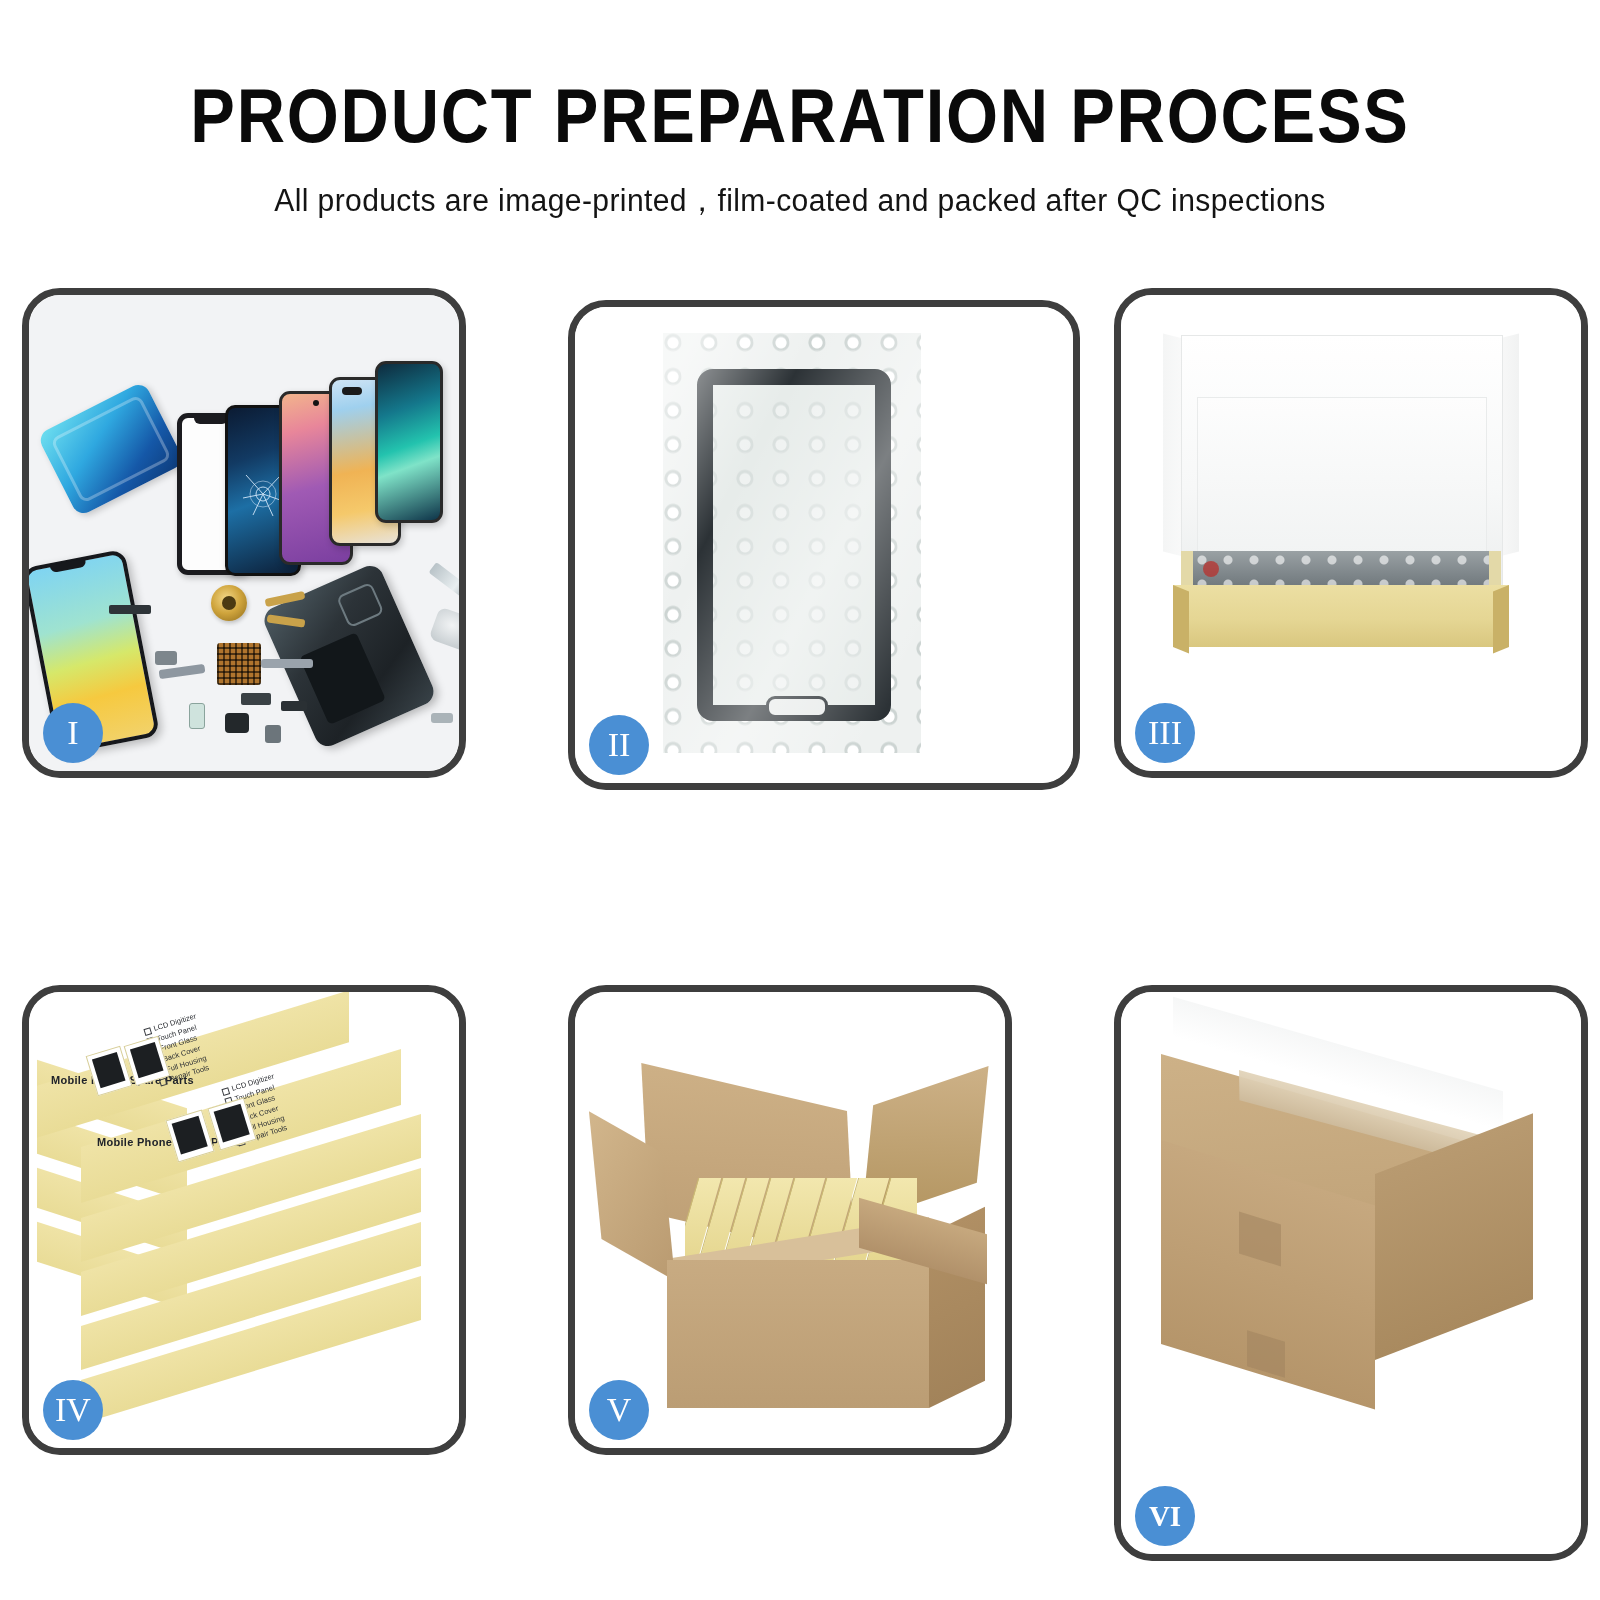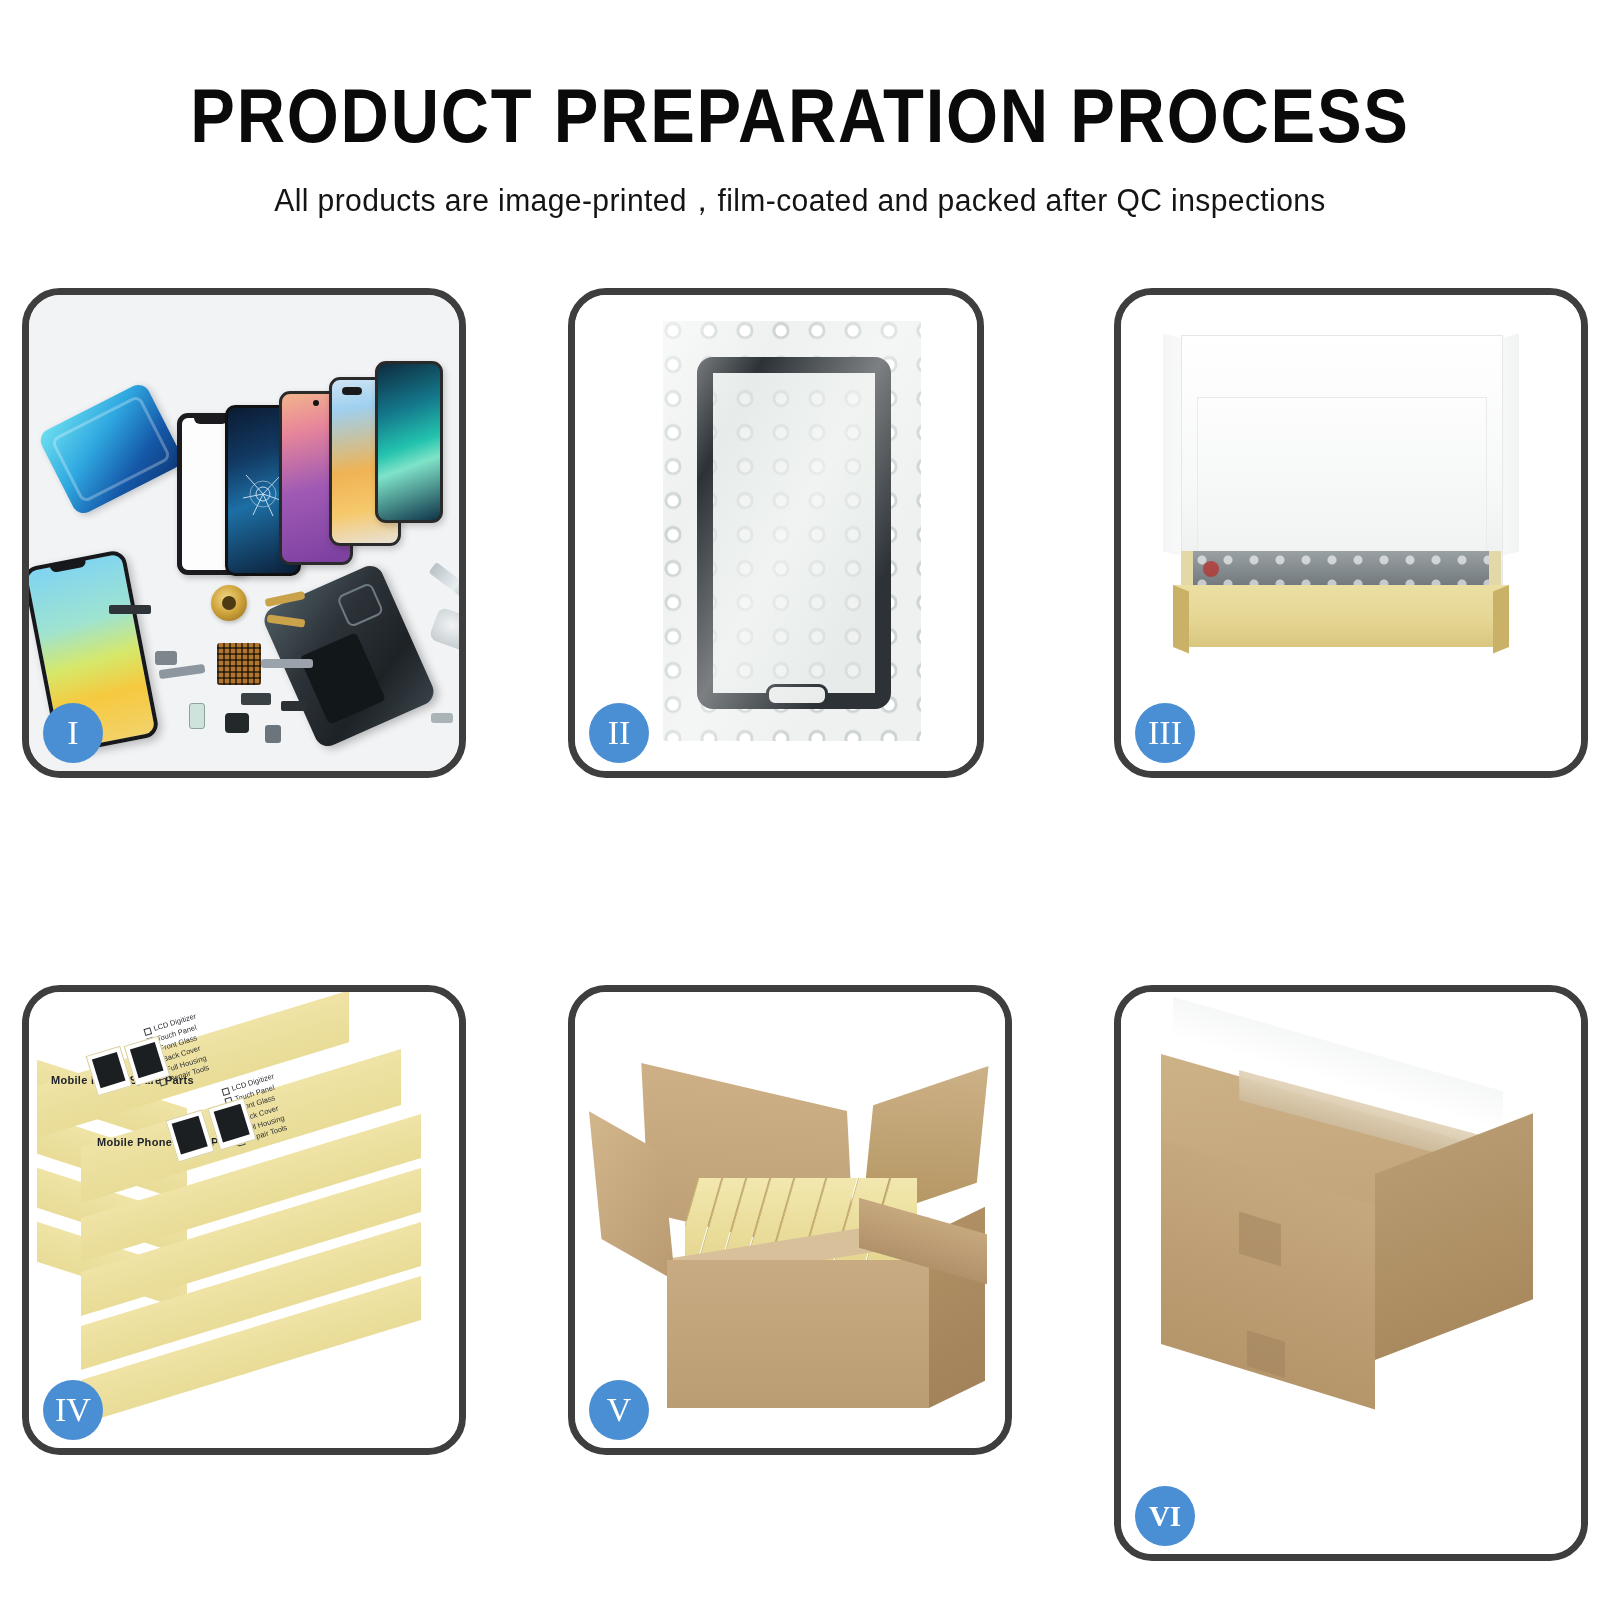--- a/index.html
+++ b/index.html
@@ -44,21 +44,21 @@
     box-sizing:border-box;
     background:#ffffff;
     overflow:visible;
   }
   .panel .stage{
     position:absolute;inset:0;
     border-radius:32px;
     overflow:hidden;
   }
   .p1{left:22px;  top:0px;   width:444px;height:490px;}
-  .p2{left:568px; top:0px;   width:416px;height:490px;}
+  .p2{left:568px; top:12px;   width:512px;height:490px;}
   .p3{left:1114px;top:0px;   width:474px;height:490px;}
   .p4{left:22px;  top:697px; width:444px;height:470px;}
   .p5{left:568px; top:697px; width:444px;height:470px;}
   .p6{left:1114px;top:697px; width:474px;height:576px;font-weight:bold;}
 
   
   .badge{
     position:absolute;
     left:14px;bottom:8px;
     width:60px;height:60px;

